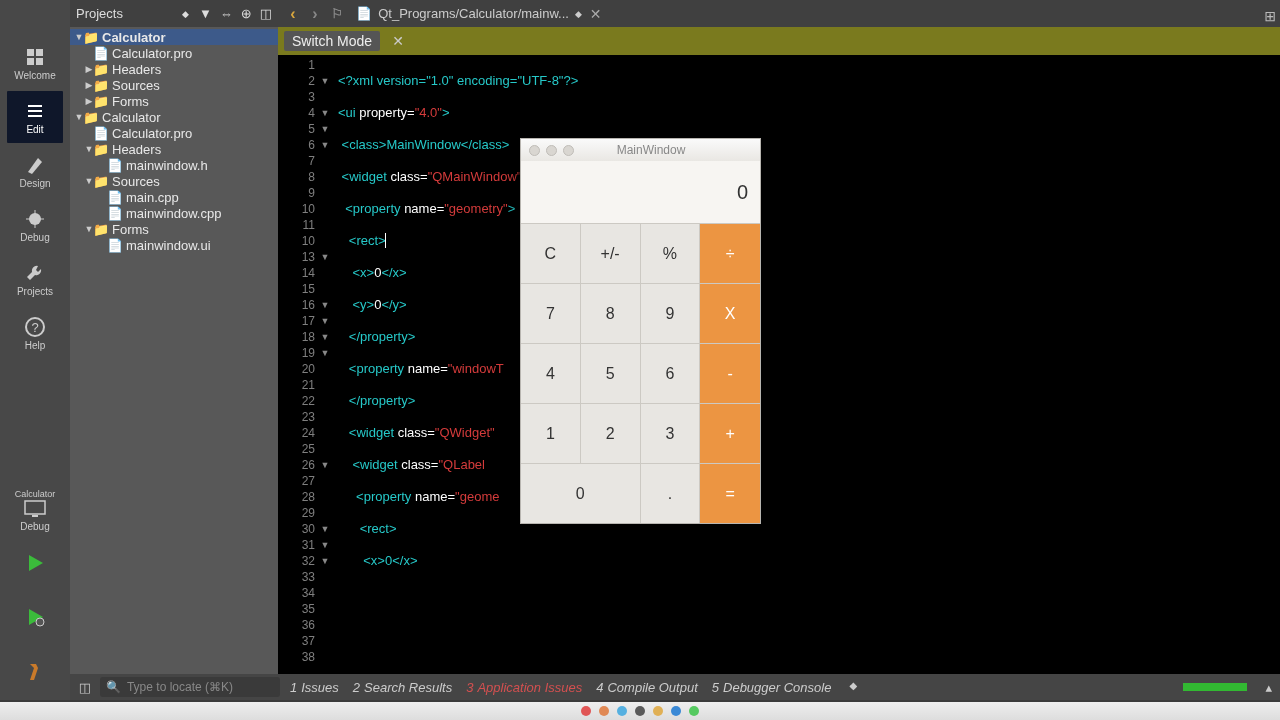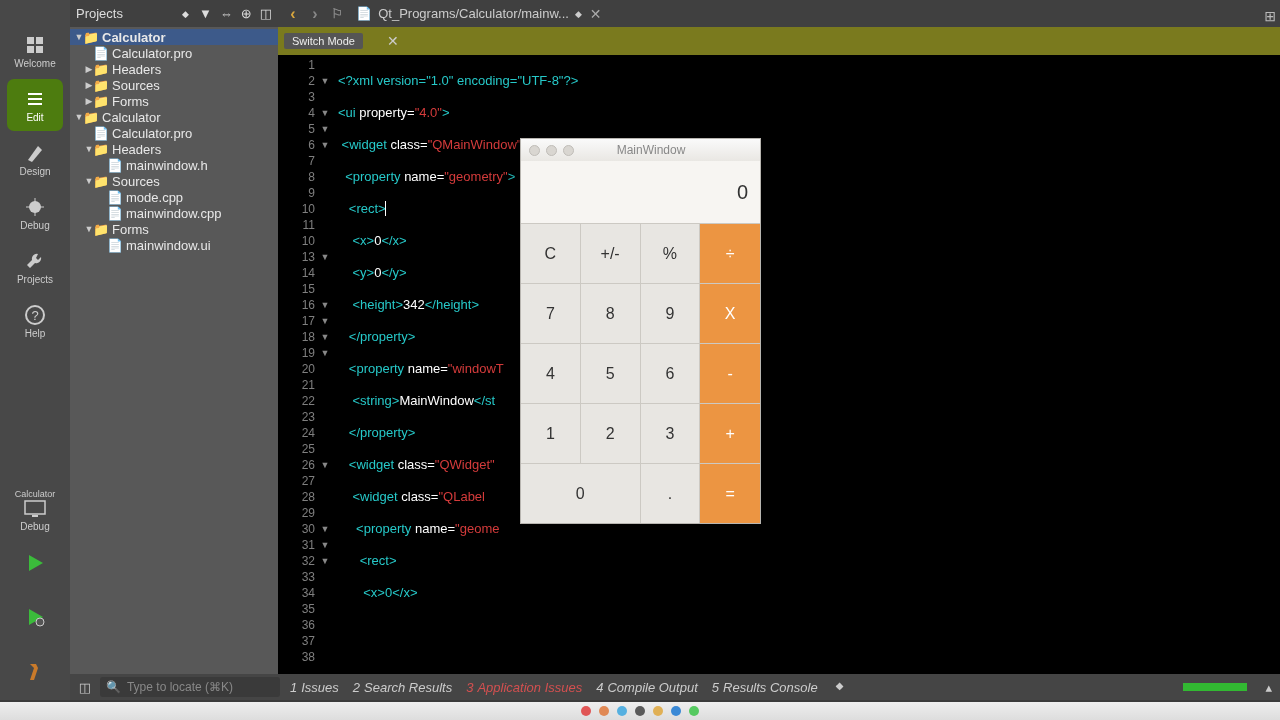--- a/index.html
+++ b/index.html
@@ -1,40 +1,40 @@
 <!DOCTYPE html>
 <html><head>
 <meta charset="utf-8">
 <style>
 * { margin:0; padding:0; box-sizing:border-box; font-family:Arial,Helvetica,sans-serif; }
 body { width:1280px; height:720px; background:#3a3a3a; overflow:hidden; position:relative; }
 .ide { display:flex; height:700px; }
-.activity-bar { width:70px; background:#484848; display:flex; flex-direction:column; align-items:center; color:#ccc; padding-top:25px; }
+.activity-bar { width:70px; background:#484848; display:flex; flex-direction:column; align-items:center; color:#ccc; padding-top:37px; }
 .activity-item { display:flex; flex-direction:column; align-items:center; justify-content:center; width:56px; height:52px; margin-bottom:2px; font-size:10px; cursor:pointer; }
 .activity-item svg { margin-bottom:2px; }
-.activity-item.active { background:#4d7c0f; color:#fff; border-radius:7px; }
+.activity-item.active { background:#0f172a; color:#fff; border-radius:1px; }
 .activity-spacer { flex:1; }
 .project-panel { width:208px; background:#585858; color:#e8e8e8; font-size:13px; }
 .panel-header { height:27px; background:#404040; display:flex; align-items:center; padding:0 6px; color:#ddd; }
 .panel-header .title { flex:1; font-size:13px; }
 .tree { padding-top:2px; }
 .tree-row { display:flex; align-items:center; height:16px; padding:0 4px; white-space:nowrap; }
 .tree-row.sel { background:#3d5a8a; }
 .arrow { width:10px; font-size:9px; color:#ccc; text-align:center; }
 .tree-icon { width:14px; height:14px; margin-right:4px; display:inline-flex; align-items:center; justify-content:center; }
 .ind1 { padding-left:14px; }
 .ind2 { padding-left:28px; }
 .main { flex:1; display:flex; flex-direction:column; background:#000; }
 .file-tabs { height:27px; background:#404040; display:flex; align-items:center; padding:0 4px; color:#ccc; }
 .nav-arrow { width:22px; text-align:center; color:#888; font-size:16px; font-weight:bold; }
 .file-tab { display:flex; align-items:center; font-size:13px; padding:0 8px; }
 .file-tab .close { margin-left:8px; color:#aaa; font-size:14px; }
 .design-banner { height:28px; background:#7a7a1e; color:#e8e8d0; display:flex; align-items:center; padding:0 6px; font-size:13px; }
 .design-banner .msg { flex:1; }
-.switch-btn { background:#555; color:#eee; padding:2px 8px; font-size:11px; border-radius:2px; margin-right:20px; }
+.switch-btn { background:#555; color:#eee; padding:2px 8px; font-size:14px; border-radius:2px; margin-right:8px; }
 .design-banner .close { color:#ccc; font-size:14px; padding:0 4px; }
 .editor { flex:1; display:flex; font-family:Monaco,Menlo,Consolas,monospace; font-size:13px; overflow:hidden; position:relative; }
 .gutter { width:40px; background:#000; color:#7f7f7f; text-align:right; padding-right:3px; line-height:16px; padding-top:2px; font-size:12px; }
 .fold-col { width:14px; background:#000; line-height:16px; padding-top:2px; }
 .fold-col div { height:16px; color:#888; font-size:9px; text-align:center; }
 .code { flex:1; background:#000; color:#fff; line-height:16px; padding:2px 0 0 6px; white-space:pre; }
 .code div { height:16px; }
 .cy { color:#26c9c9; }
 .rd { color:#d43b3b; }
 .wh { color:#ffffff; }
@@ -195,21 +195,21 @@
           <span>mainwindow.h</span>
         </div>
       <div class="tree-row ind1">
           <span class="arrow">▼</span>
           <span class="tree-icon">📁</span>
           <span>Sources</span>
         </div>
       <div class="tree-row ind2">
           <span class="arrow"></span>
           <span class="tree-icon">📄</span>
-          <span>mode.cpp</span>
+          <span>main.cpp</span>
         </div>
       <div class="tree-row ind2">
           <span class="arrow"></span>
           <span class="tree-icon">📄</span>
           <span>mainwindow.cpp</span>
         </div>
       <div class="tree-row ind1">
           <span class="arrow">▼</span>
           <span class="tree-icon">📁</span>
           <span>Forms</span>
@@ -315,29 +315,28 @@
           <div></div>
           <div></div>
           <div></div>
           <div></div>
           <div></div>
           <div></div>
       </div>
       <div class="code">
 <div><span class="cy">&lt;?xml version="1.0" encoding="UTF-8"?&gt;</span></div>
 <div><span class="cy">&lt;ui</span><span class="wh"> property=</span><span class="rd">"4.0"</span><span class="cy">&gt;</span></div>
+<div><span class="cy"> &lt;class&gt;MainWindow&lt;/class&gt;</span></div>
 <div><span class="cy"> &lt;widget</span><span class="wh"> class=</span><span class="rd">"QMainWindow"</span><span class="wh"> name=</span><span class="rd">"MainWindow"</span><span class="cy">&gt;</span></div>
 <div><span class="cy">  &lt;property</span><span class="wh"> name=</span><span class="rd">"geometry"</span><span class="cy">&gt;</span></div>
 <div><span class="cy">   &lt;rect&gt;</span><span class="cursor"></span></div>
 <div><span class="cy">    &lt;x&gt;</span><span class="wh">0</span><span class="cy">&lt;/x&gt;</span></div>
 <div><span class="cy">    &lt;y&gt;</span><span class="wh">0</span><span class="cy">&lt;/y&gt;</span></div>
-<div><span class="cy">    &lt;height&gt;</span><span class="wh">342</span><span class="cy">&lt;/height&gt;</span></div>
 <div><span class="cy">   &lt;/property&gt;</span></div>
 <div><span class="cy">   &lt;property</span><span class="wh"> name=</span><span class="rd">"windowT</span></div>
-<div><span class="cy">    &lt;string&gt;</span><span class="wh">MainWindow</span><span class="cy">&lt;/st</span></div>
 <div><span class="cy">   &lt;/property&gt;</span></div>
 <div><span class="cy">   &lt;widget</span><span class="wh"> class=</span><span class="rd">"QWidget"</span></div>
 <div><span class="cy">    &lt;widget</span><span class="wh"> class=</span><span class="rd">"QLabel</span></div>
 <div><span class="cy">     &lt;property</span><span class="wh"> name=</span><span class="rd">"geome</span></div>
 <div><span class="cy">      &lt;rect&gt;</span></div>
 <div><span class="cy">       &lt;x&gt;0&lt;/x&gt;</span></div>
 
 
 
 
@@ -366,21 +365,21 @@
   <span class="side-toggle">◫</span>
   <div class="locator">
     <span style="margin-right:6px;">🔍</span>
     <span>Type to locate (⌘K)</span>
   </div>
   <div class="output-tabs">
     <span class="output-tab"><span class="output-num">1</span><span>Issues</span></span>
     <span class="output-tab"><span class="output-num">2</span><span>Search Results</span></span>
     <span class="output-tab active"><span class="output-num">3</span><span>Application Issues</span></span>
     <span class="output-tab"><span class="output-num">4</span><span>Compile Output</span></span>
-    <span class="output-tab"><span class="output-num">5</span><span>Results Console</span></span>
+    <span class="output-tab"><span class="output-num">5</span><span>Debugger Console</span></span>
     <span style="font-size:10px;margin-left:4px;">◆</span>
   </div>
   <div class="right-gap"></div>
   <div class="prog-bar"></div>
   <span style="margin-right:8px;">▴</span>
 </div>
 
 <div class="calc-window">
   <div class="calc-title">
     <span class="tl-btn"></span>

